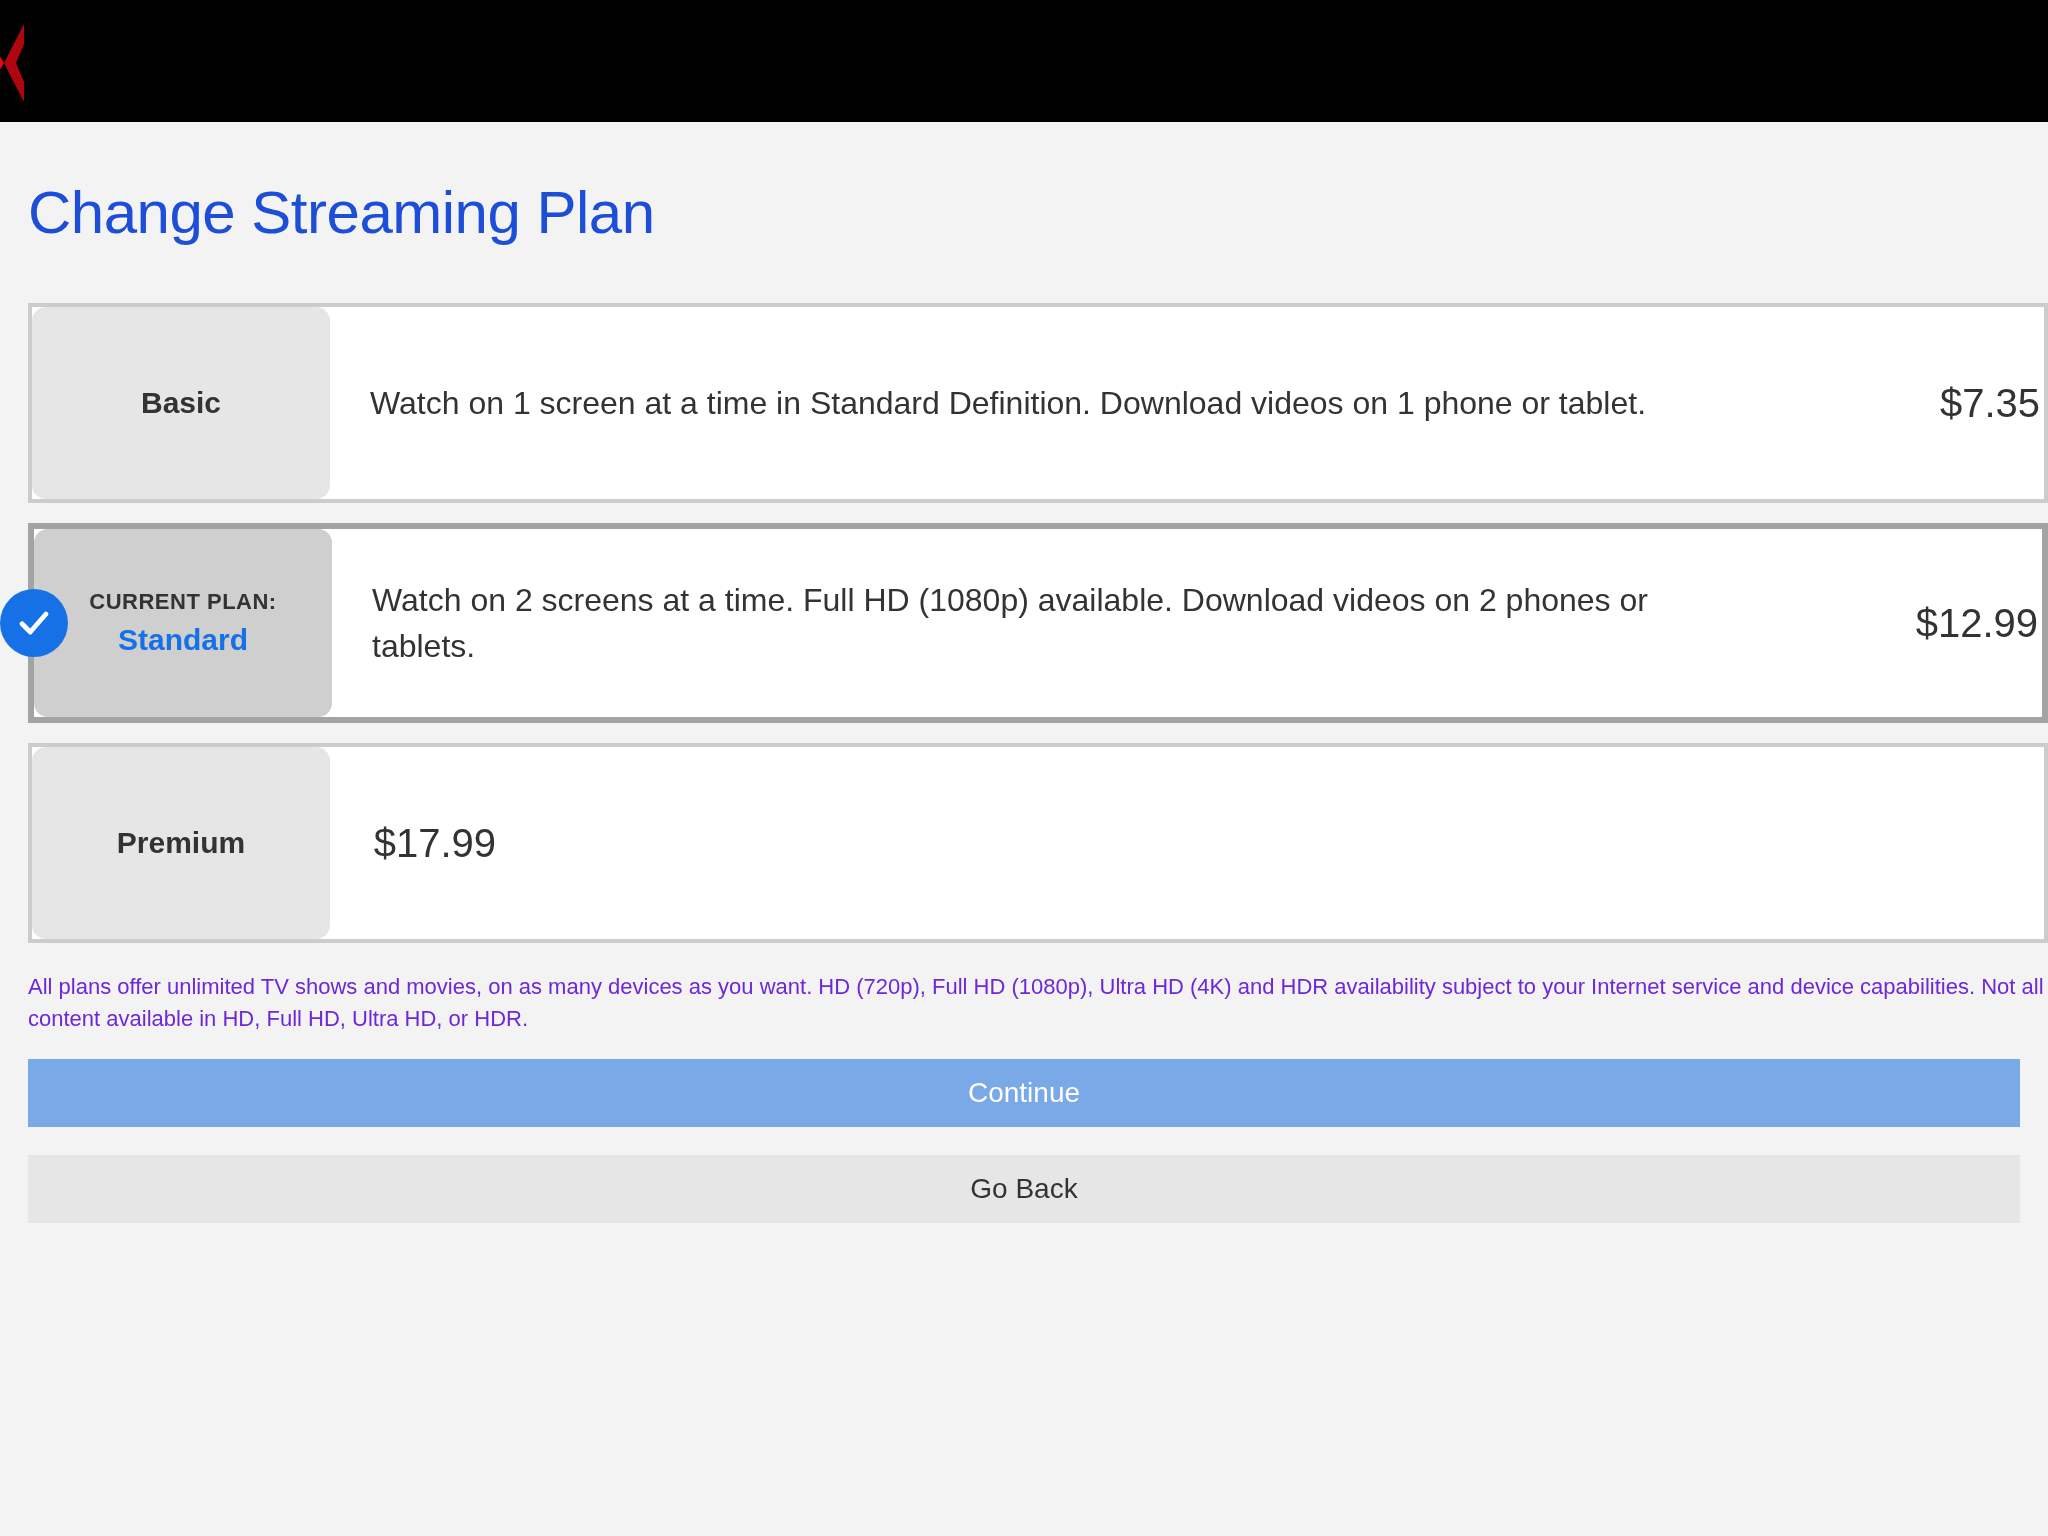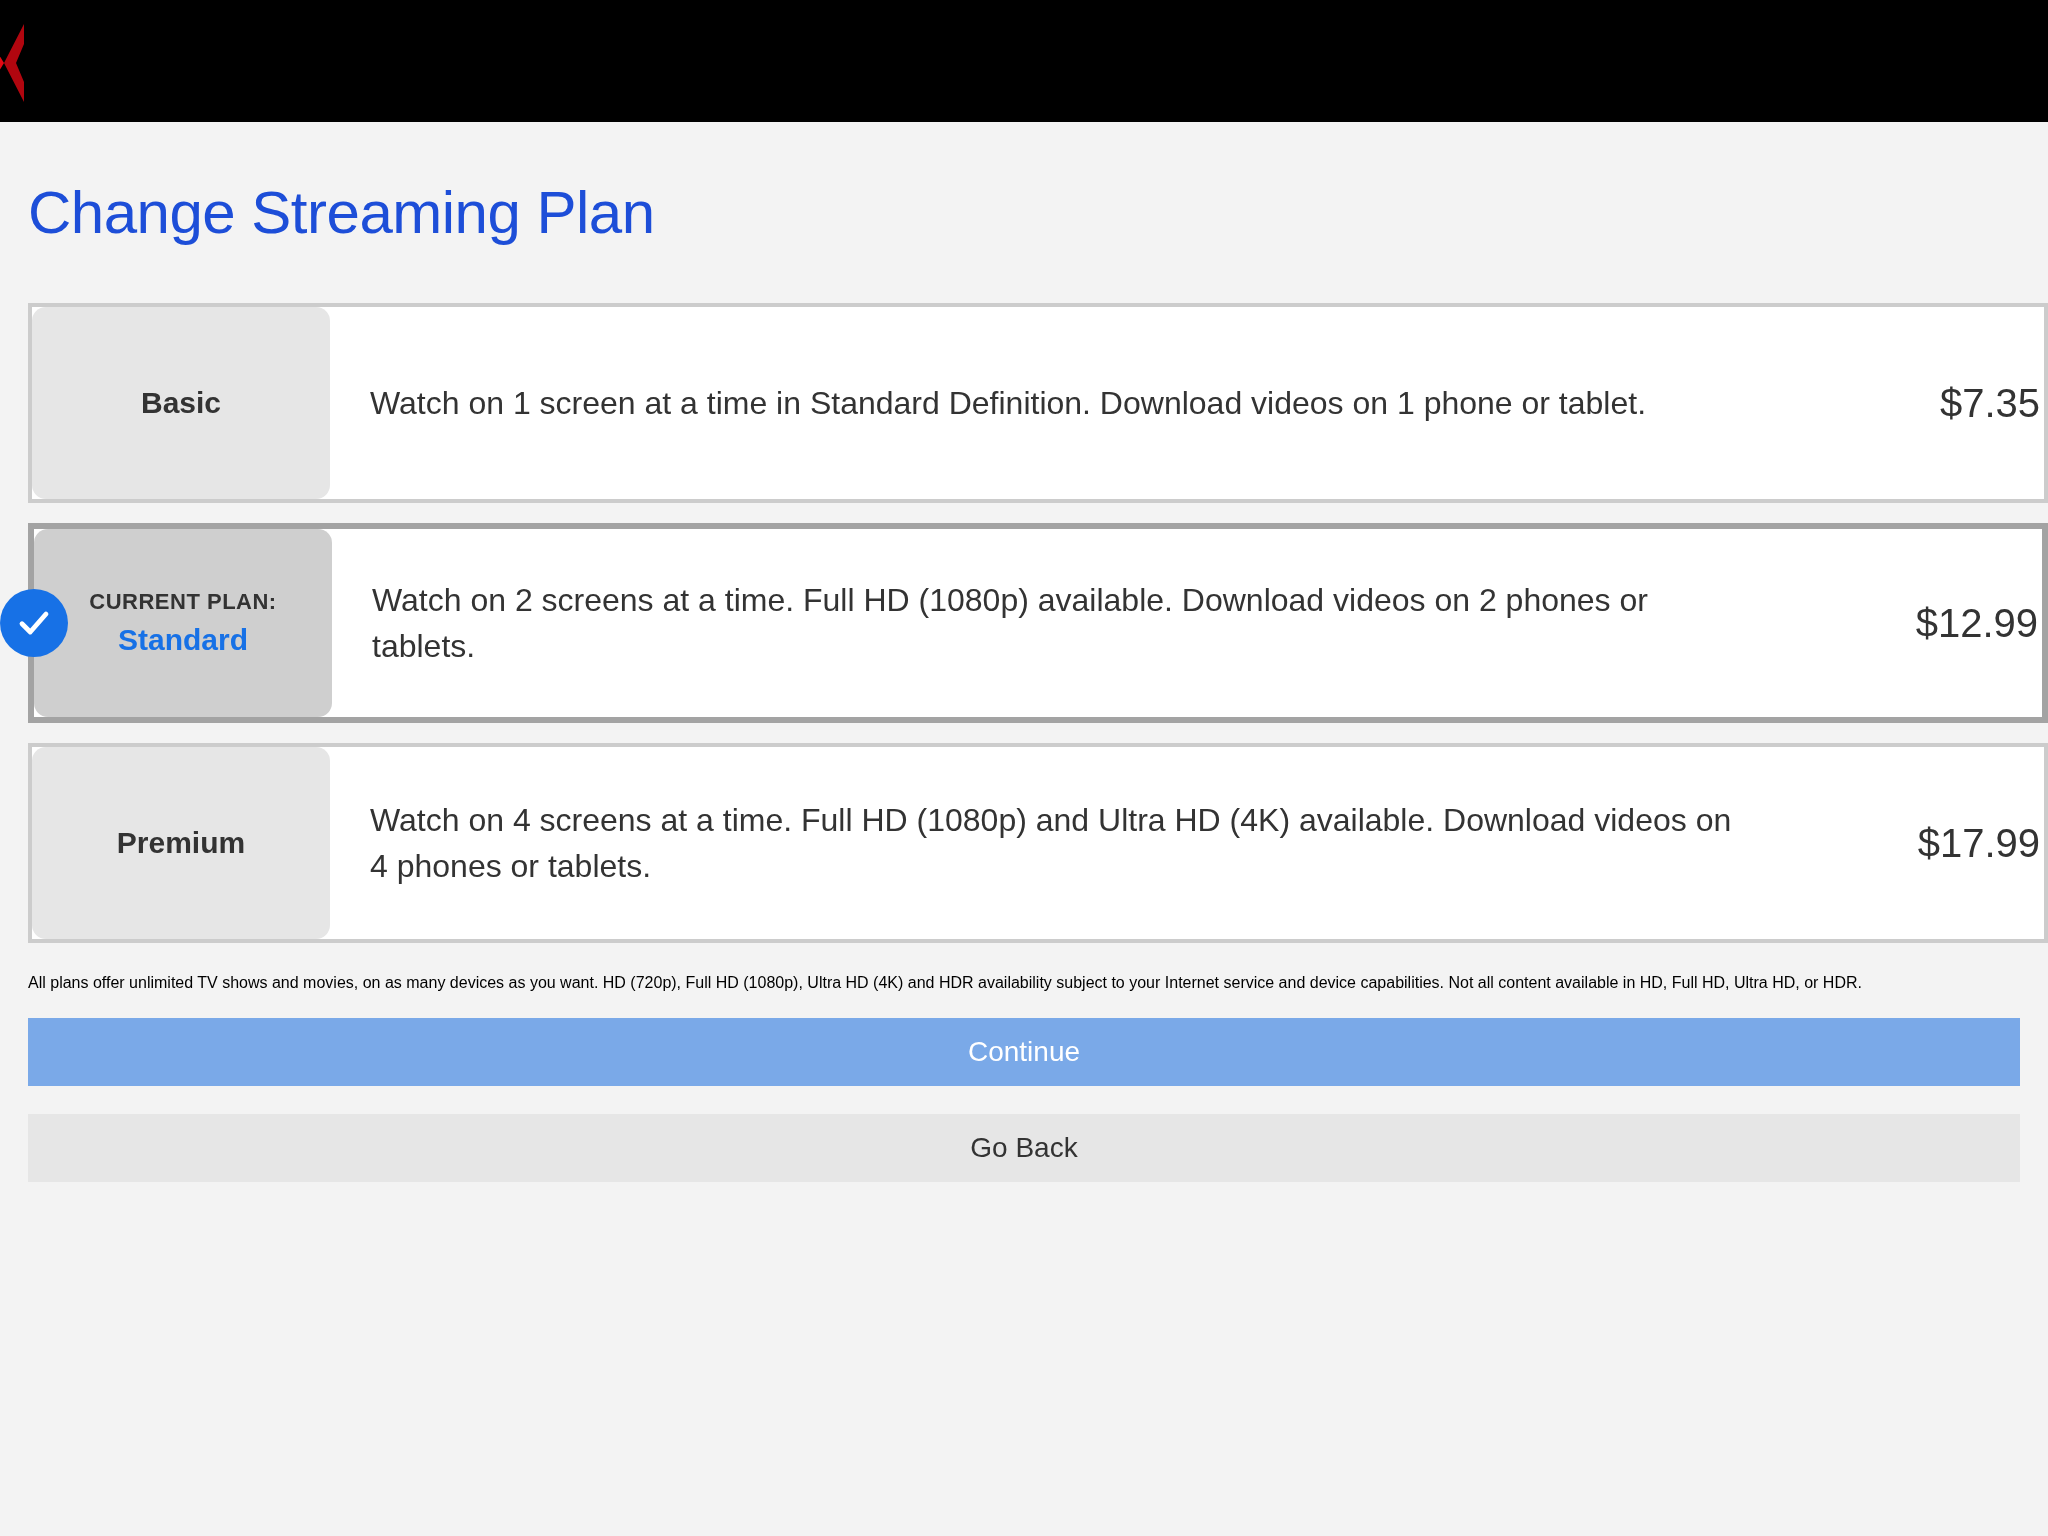--- a/index.html
+++ b/index.html
@@ -110,22 +110,22 @@
     width: 68px;
     height: 68px;
     border-radius: 50%;
     background: #1771e6;
     display: flex;
     align-items: center;
     justify-content: center;
   }
   .check-badge svg { display: block; }
   .disclaimer {
-    font-size: 16px;
-    color: #000000;
+    font-size: 22px;
+    color: #6d28d9;
     line-height: 1.45;
     margin-top: 28px;
     padding-right: 0;
   }
   .button-row {
     display: flex;
     gap: 28px;
     justify-content: center;
     margin-top: 24px;
     padding-right: 28px;
@@ -187,23 +187,20 @@
       <div class="plan-desc-cell">
         <div class="plan-desc">Watch on 2 screens at a time. Full HD (1080p) available. Download videos on 2 phones or tablets.</div>
       </div>
       <div class="plan-price-cell">$12.99</div>
     </div>
 
     <div class="plan-row">
       <div class="plan-name-cell">
         <div class="plan-name">Premium</div>
       </div>
-      <div class="plan-desc-cell">
-        <div class="plan-desc">Watch on 4 screens at a time. Full HD (1080p) and Ultra HD (4K) available. Download videos on 4 phones or tablets.</div>
-      </div>
       <div class="plan-price-cell">$17.99</div>
     </div>
 
   </div>
 
   <div class="disclaimer">All plans offer unlimited TV shows and movies, on as many devices as you want. HD (720p), Full HD (1080p), Ultra HD (4K) and HDR availability subject to your Internet service and device capabilities. Not all content available in HD, Full HD, Ultra HD, or HDR.</div>
 
   <div class="button-row">
     <button class="btn btn-primary">Continue</button>
     <button class="btn btn-secondary">Go Back</button>

